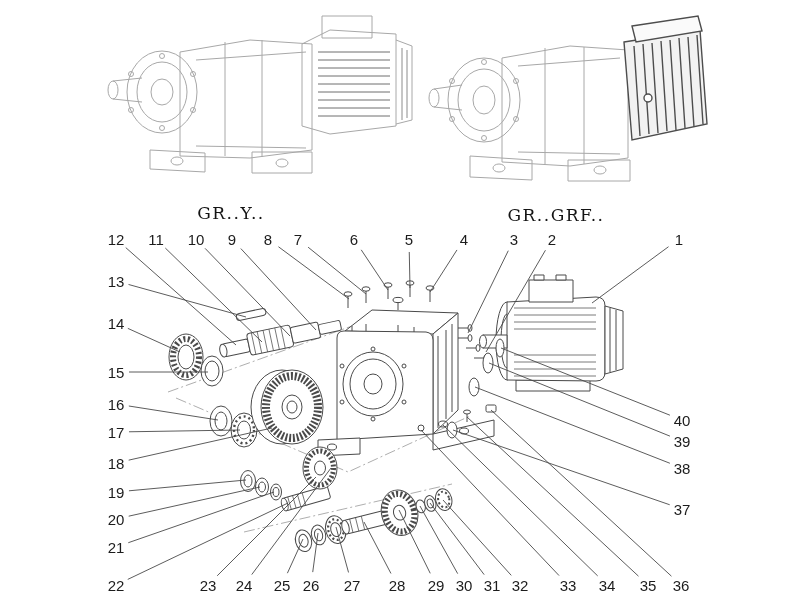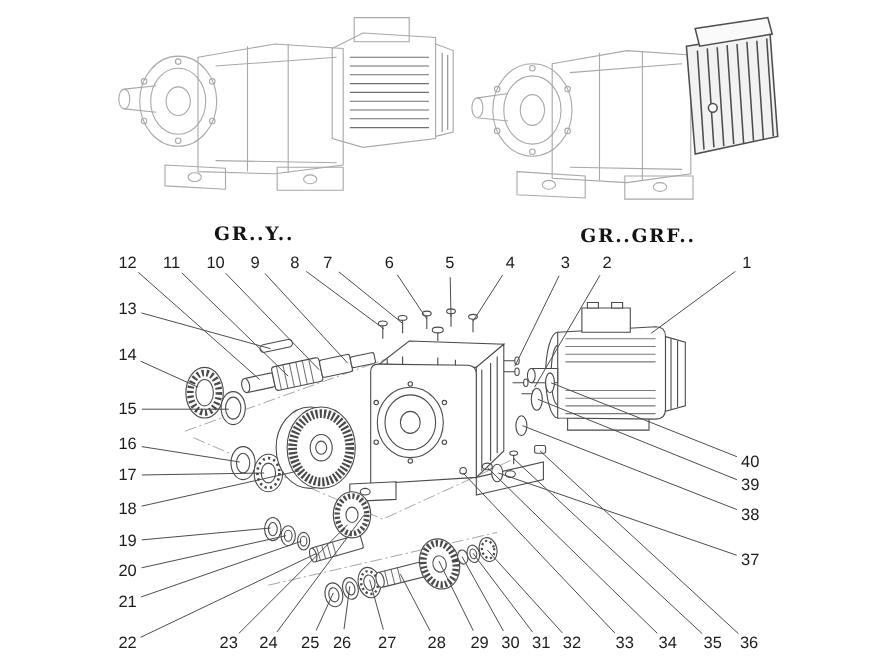--- a/index.html
+++ b/index.html
@@ -7,28 +7,28 @@
     width: 800px; height: 600px;
     background: #ffffff;
     position: relative;
     overflow: hidden;
     font-family: "Liberation Sans", sans-serif;
   }
   .variant-title {
     position: absolute;
     transform: translate(-50%, -50%);
     font-family: "DejaVu Serif", serif;
-    font-weight: 700;
+    font-weight: 400;
     font-size: 17px;
     letter-spacing: 1.5px;
     color: #141414;
     white-space: nowrap;
   }
   #title-left  { left: 231px; top: 213px; }
-  #title-right { left: 580px; top: 215px; }
+  #title-right { left: 556px; top: 215px; }
   #scene { position: absolute; left: 0; top: 0; }
   #scene text {
     font-family: "Liberation Sans", sans-serif;
     font-size: 15px;
   }
 </style>
 </head>
 <body>
 
 <div id="title-left" class="variant-title">GR..Y..</div>

